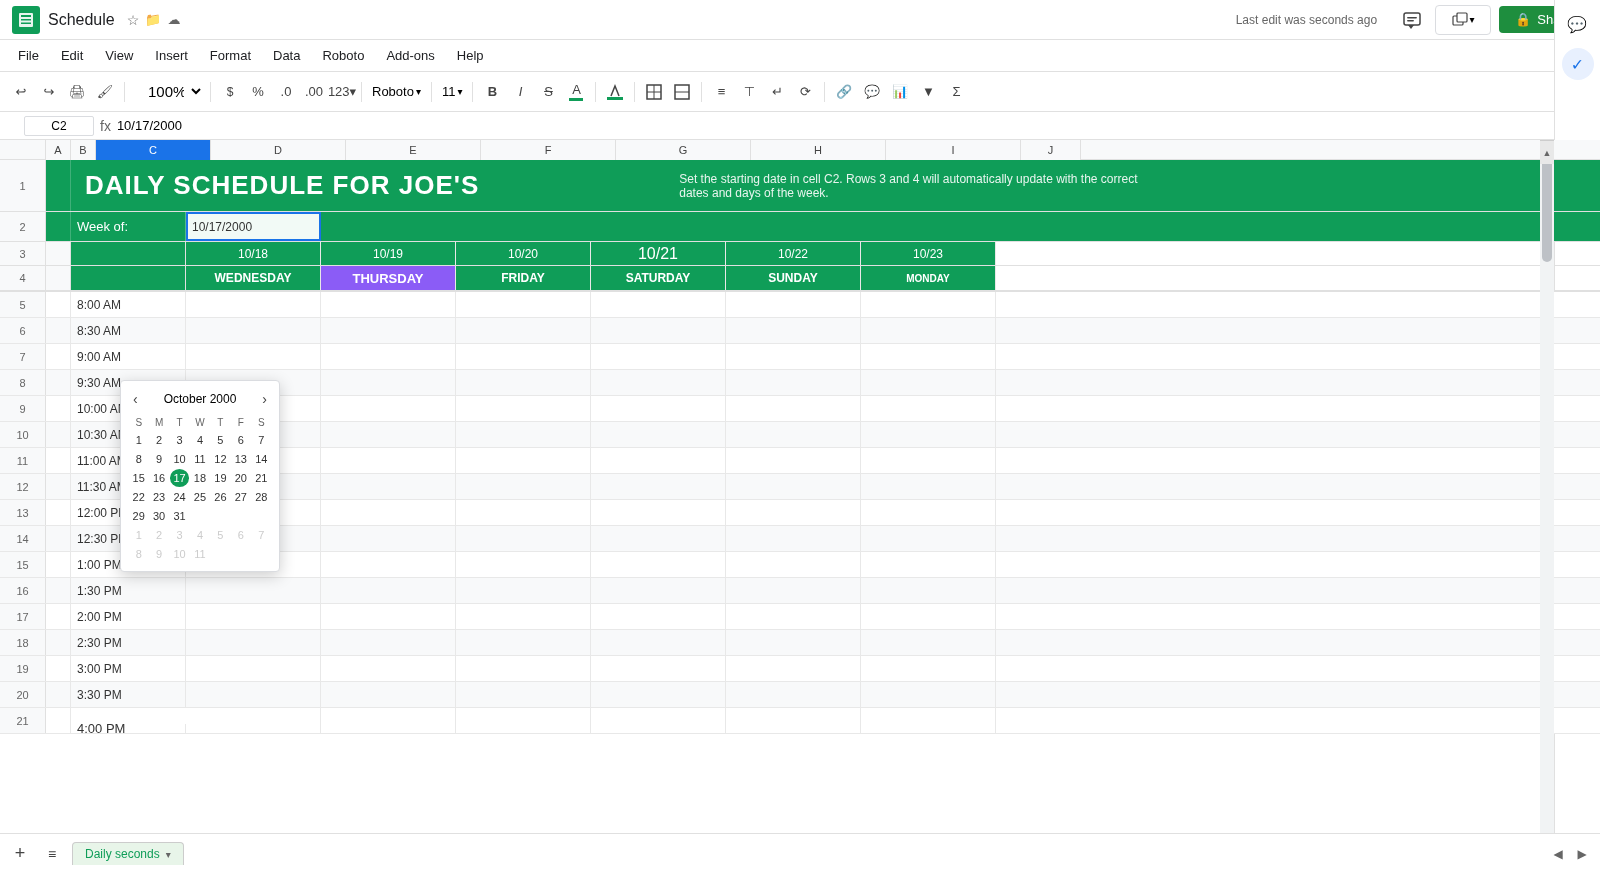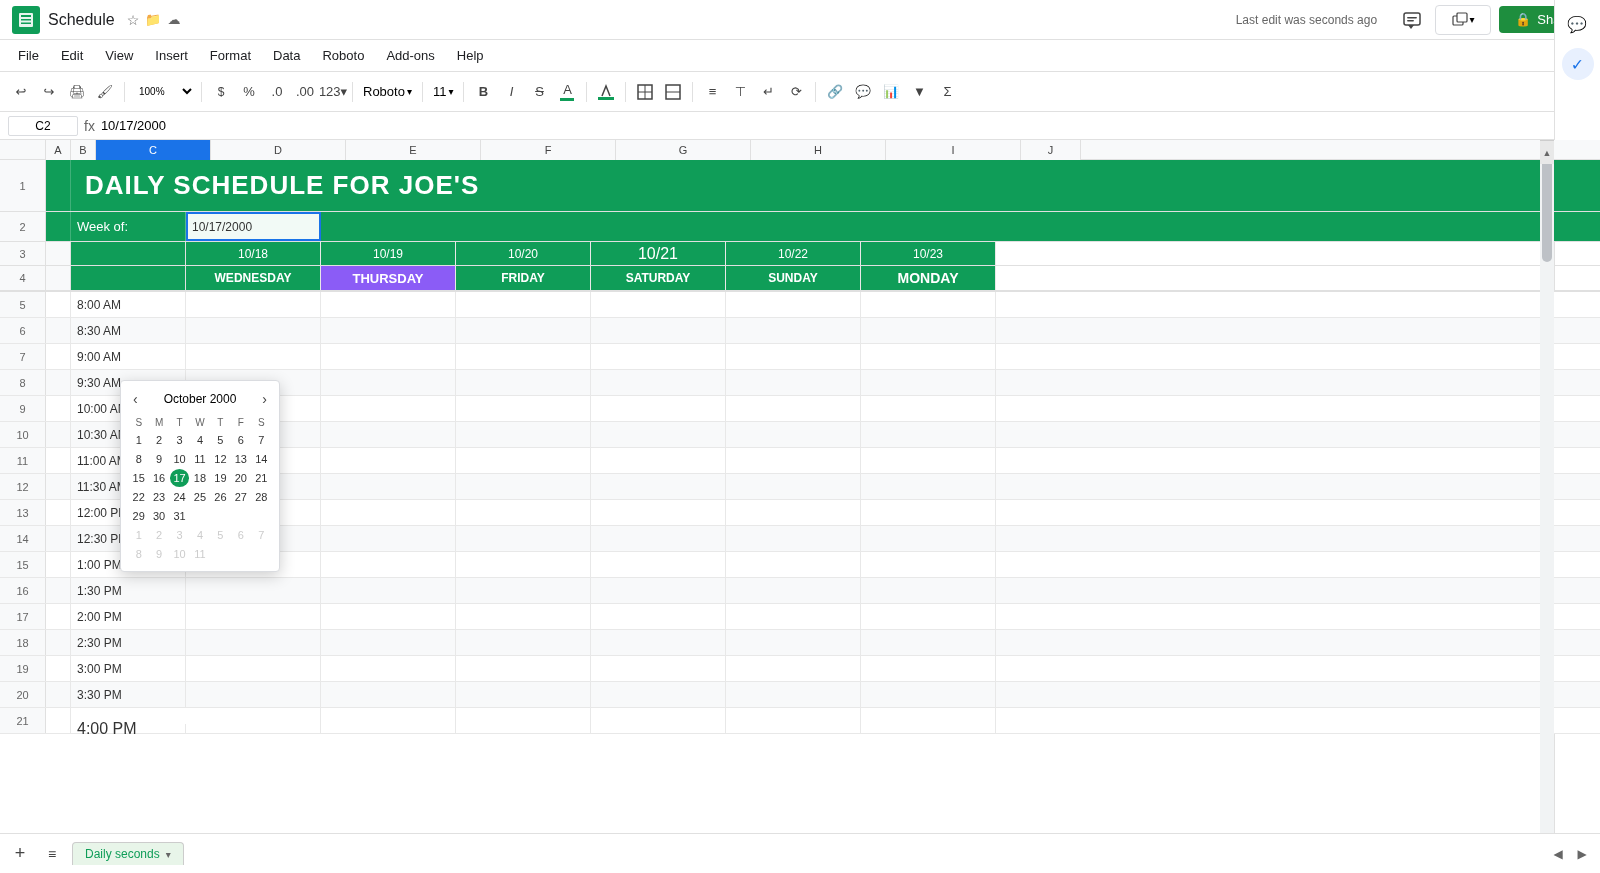--- a/index.html
+++ b/index.html
@@ -18,31 +18,31 @@
     .share-btn { background: #1e8e3e; color: #fff; border: none; border-radius: 4px; padding: 6px 16px; cursor: pointer; font-size: 13px; font-weight: 500; display: flex; align-items: center; gap: 6px; }
 
     
     .menu-bar { display: flex; align-items: center; height: 32px; padding: 0 8px; background: #fff; border-bottom: 1px solid #e0e0e0; gap: 2px; }
     .menu-item { padding: 4px 10px; cursor: pointer; border-radius: 3px; font-size: 13px; color: #202124; }
 
     
     .toolbar { display: flex; align-items: center; height: 40px; padding: 0 8px; background: #fff; border-bottom: 1px solid #e0e0e0; gap: 2px; overflow: hidden; }
     .toolbar-btn { width: 26px; height: 26px; border: none; background: none; cursor: pointer; display: flex; align-items: center; justify-content: center; border-radius: 3px; font-size: 13px; color: #444; }
     .toolbar-separator { width: 1px; height: 20px; background: #e0e0e0; margin: 0 4px; }
-    .toolbar-select { border: none; background: none; cursor: pointer; font-size: 10px; padding: 2px 4px; border-radius: 3px; outline: none; }
+    .toolbar-select { border: none; background: none; cursor: pointer; font-size: 15px; padding: 2px 4px; border-radius: 3px; outline: none; margin-left: 9px; }
     .zoom-select { width: 64px; }
     .currency-btn { font-size: 12px; }
     .bold-btn { font-weight: bold; }
     .italic-btn { font-style: italic; }
     .strikethrough-btn { text-decoration: line-through; }
     .color-underline { display: flex; flex-direction: column; align-items: center; }
     .color-bar { width: 14px; height: 3px; background: #0f9d58; margin-top: 1px; }
 
     
-    .formula-bar { display: flex; align-items: center; height: 28px; border-bottom: 1px solid #e0e0e0; padding: 0 8px; gap: 6px; }
+    .formula-bar { display: flex; align-items: center; height: 28px; border-bottom: 1px solid #e0e0e0; padding: 0 24px; gap: 6px; }
     .cell-ref { width: 70px; border: 1px solid #dadce0; padding: 2px 6px; font-size: 12px; text-align: center; border-radius: 2px; }
     .formula-icon { color: #666; font-size: 14px; cursor: pointer; }
     .formula-input { flex: 1; border: none; outline: none; font-size: 13px; }
     .col-header { border-right: 1px solid #e0e0e0; display: flex; align-items: center; justify-content: center; font-size: 11px; color: #444; background: #f8f9fa; flex-shrink: 0; height: 20px; }
     .col-header.selected { background: #1a73e8; color: #fff; }
     .row-num { width: 46px; display: flex; align-items: center; justify-content: center; font-size: 11px; color: #666; border-right: 1px solid #e0e0e0; flex-shrink: 0; background: #f8f9fa; }
     .grid-cell { border-right: 1px solid #e8e8e8; display: flex; align-items: center; padding: 0 4px; font-size: 12px; overflow: hidden; flex-shrink: 0; }
 
     
     .calendar-popup { position: absolute; top: 240px; left: 120px; background: #fff; border: 1px solid #dadce0; border-radius: 4px; box-shadow: 0 4px 16px rgba(0,0,0,0.2); z-index: 100; padding: 8px; width: 160px; font-size: 11px; }
@@ -226,20 +226,21 @@
     <div class="col-header" style="width:60px;">J</div>
   </div>
 
   <div style="display:flex; height:52px; border-bottom:1px solid #e0e0e0; background:#0f9d58;">
     <div class="row-num" style="background:#f8f9fa;">1</div>
     <div style="width:25px; border-right:1px solid rgba(255,255,255,0.2);"></div>
     <div style="flex:1; display:flex; align-items:center; padding:0 14px;">
       <div>
         <div style="color:#fff; font-size:26px; font-weight:bold; letter-spacing:1px; line-height:1.1;">DAILY SCHEDULE FOR JOE'S</div>
       </div>
+      <div style="margin-left:200px; color:rgba(255,255,255,0.9); font-size:12px; max-width:480px;">Set the starting date in cell C2. Rows 3 and 4 will automatically update with the correct dates and days of the week.</div>
     </div>
   </div>
 
   <div style="display:flex; height:30px; border-bottom:1px solid #e0e0e0; background:#0f9d58;">
     <div class="row-num" style="background:#f8f9fa;">2</div>
     <div style="width:25px; border-right:1px solid rgba(255,255,255,0.2);"></div>
     <div style="width:115px; display:flex; align-items:center; padding:0 6px; color:#fff; font-size:13px; border-right:1px solid rgba(255,255,255,0.3); gap:6px;">
       <span>Week of:</span>
     </div>
     <div style="width:135px; border:2px solid #1a73e8; background:rgba(255,255,255,0.95); display:flex; align-items:center; padding:0 4px; font-size:12px; color:#333;">10/17/2000</div>
@@ -260,21 +261,21 @@
 
   <div style="display:flex; height:26px; border-bottom:2px solid #e0e0e0;">
     <div class="row-num">4</div>
     <div style="width:25px; border-right:1px solid #e0e0e0; background:#f8f9fa;"></div>
     <div style="width:115px; border-right:1px solid #e0e0e0; background:#0f9d58;"></div>
     <div class="grid-cell" style="width:135px; background:#0f9d58; color:#fff; font-size:12px; font-weight:bold; justify-content:center;">WEDNESDAY</div>
     <div class="grid-cell" style="width:135px; background:#8b5cf6; color:#fff; font-size:13px; font-weight:bold; justify-content:center;">THURSDAY</div>
     <div class="grid-cell" style="width:135px; background:#0f9d58; color:#fff; font-size:12px; font-weight:bold; justify-content:center;">FRIDAY</div>
     <div class="grid-cell" style="width:135px; background:#0f9d58; color:#fff; font-size:12px; font-weight:bold; justify-content:center;">SATURDAY</div>
     <div class="grid-cell" style="width:135px; background:#0f9d58; color:#fff; font-size:12px; font-weight:bold; justify-content:center;">SUNDAY</div>
-    <div class="grid-cell" style="width:135px; background:#0f9d58; color:#fff; font-size:14px; font-weight:bold; justify-content:center;">MONDAY</div>
+    <div class="grid-cell" style="width:135px; background:#0f9d58; color:#fff; font-size:10px; font-weight:bold; justify-content:center;">MONDAY</div>
   </div>
 
   <div id="time-rows">
       <div style="display: flex; height: 26px; border-bottom: 1px solid rgb(232, 232, 232); background: rgb(255, 255, 255);">
     <div style="width:46px; display:flex; align-items:center; justify-content:center; font-size:11px; color:#666; border-right:1px solid #e0e0e0; flex-shrink:0; background:#f8f9fa;">5</div>
     <div style="width:25px; border-right:1px solid #e8e8e8;"></div>
     <div style="width:115px; border-right:1px solid #e8e8e8; display:flex; align-items:center; padding:0 6px; font-size:12px; color:#333;">8:00 AM</div>
     <div style="width:135px; border-right:1px solid #e8e8e8;"></div>
     <div style="width:135px; border-right:1px solid #e8e8e8;"></div>
     <div style="width:135px; border-right:1px solid #e8e8e8;"></div>
@@ -443,21 +444,21 @@
     <div style="width:135px; border-right:1px solid #e8e8e8;"></div>
     <div style="width:135px; border-right:1px solid #e8e8e8;"></div>
     <div style="width:135px; border-right:1px solid #e8e8e8;"></div>
     <div style="width:135px; border-right:1px solid #e8e8e8;"></div>
     <div style="width:135px; border-right:1px solid #e8e8e8;"></div>
     <div style="width:135px; border-right:1px solid #e8e8e8;"></div>
   </div>
       <div style="display: flex; height: 26px; border-bottom: 1px solid rgb(232, 232, 232); background: rgb(255, 255, 255);">
     <div style="width:46px; display:flex; align-items:center; justify-content:center; font-size:11px; color:#666; border-right:1px solid #e0e0e0; flex-shrink:0; background:#f8f9fa;">21</div>
     <div style="width:25px; border-right:1px solid #e8e8e8;"></div>
-    <div style="width:115px; border-right:1px solid #e8e8e8; display:flex; align-items:center; padding:0 6px; font-size:16px; color:#333;margin-top:16px;">4:00 PM</div>
+    <div style="width:115px; border-right:1px solid #e8e8e8; display:flex; align-items:center; padding:0 6px; font-size:13px; color:#333;margin-top:16px;">4:00 PM</div>
     <div style="width:135px; border-right:1px solid #e8e8e8;"></div>
     <div style="width:135px; border-right:1px solid #e8e8e8;"></div>
     <div style="width:135px; border-right:1px solid #e8e8e8;"></div>
     <div style="width:135px; border-right:1px solid #e8e8e8;"></div>
     <div style="width:135px; border-right:1px solid #e8e8e8;"></div>
     <div style="width:135px; border-right:1px solid #e8e8e8;"></div>
   </div>
     </div>
 
   <div class="calendar-popup">

